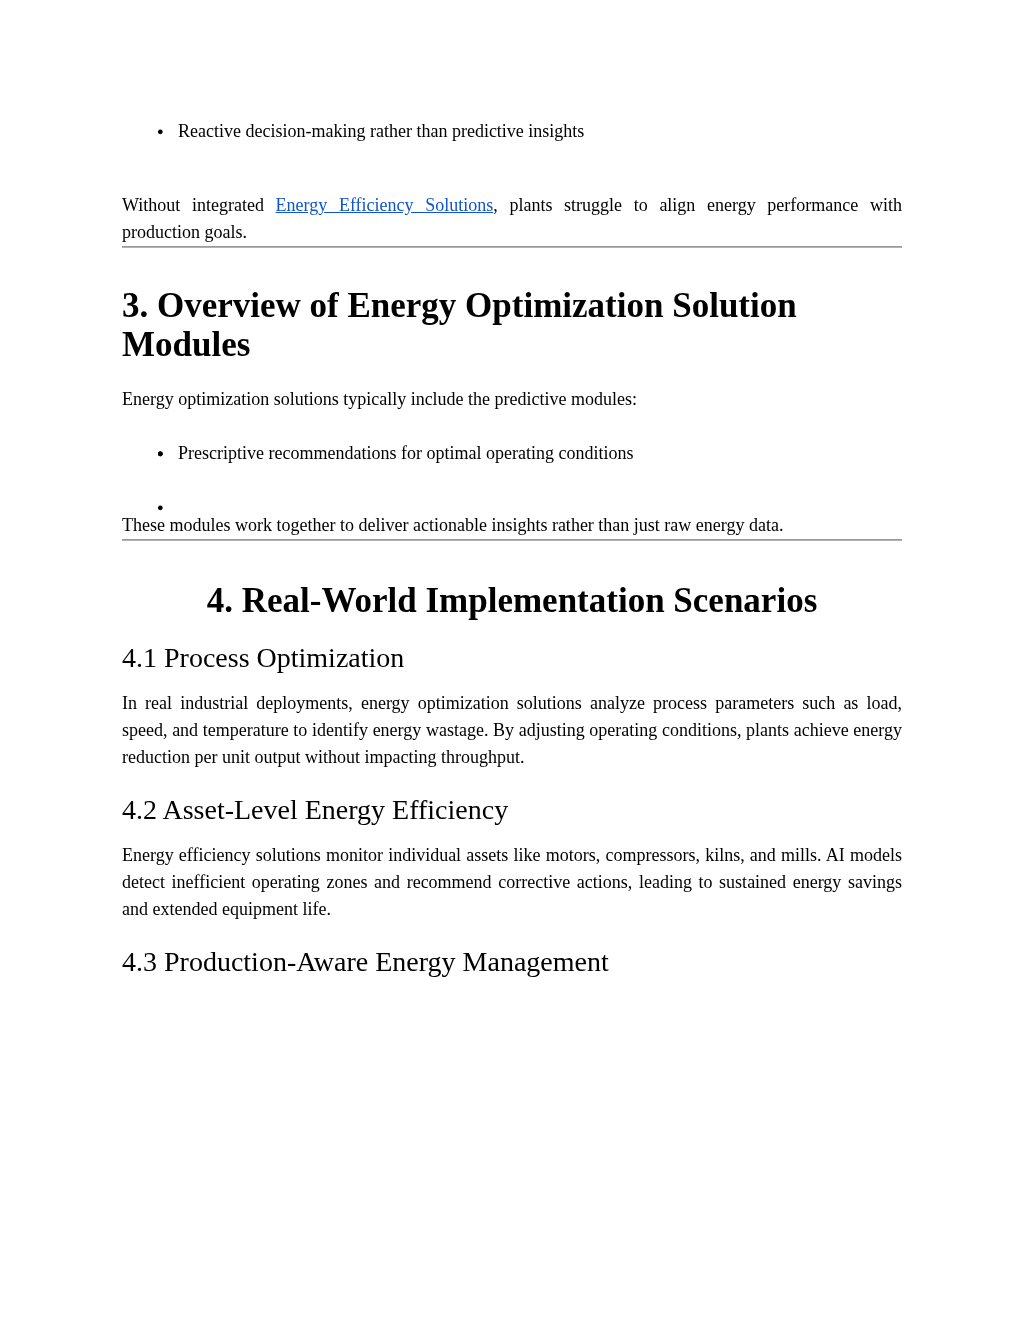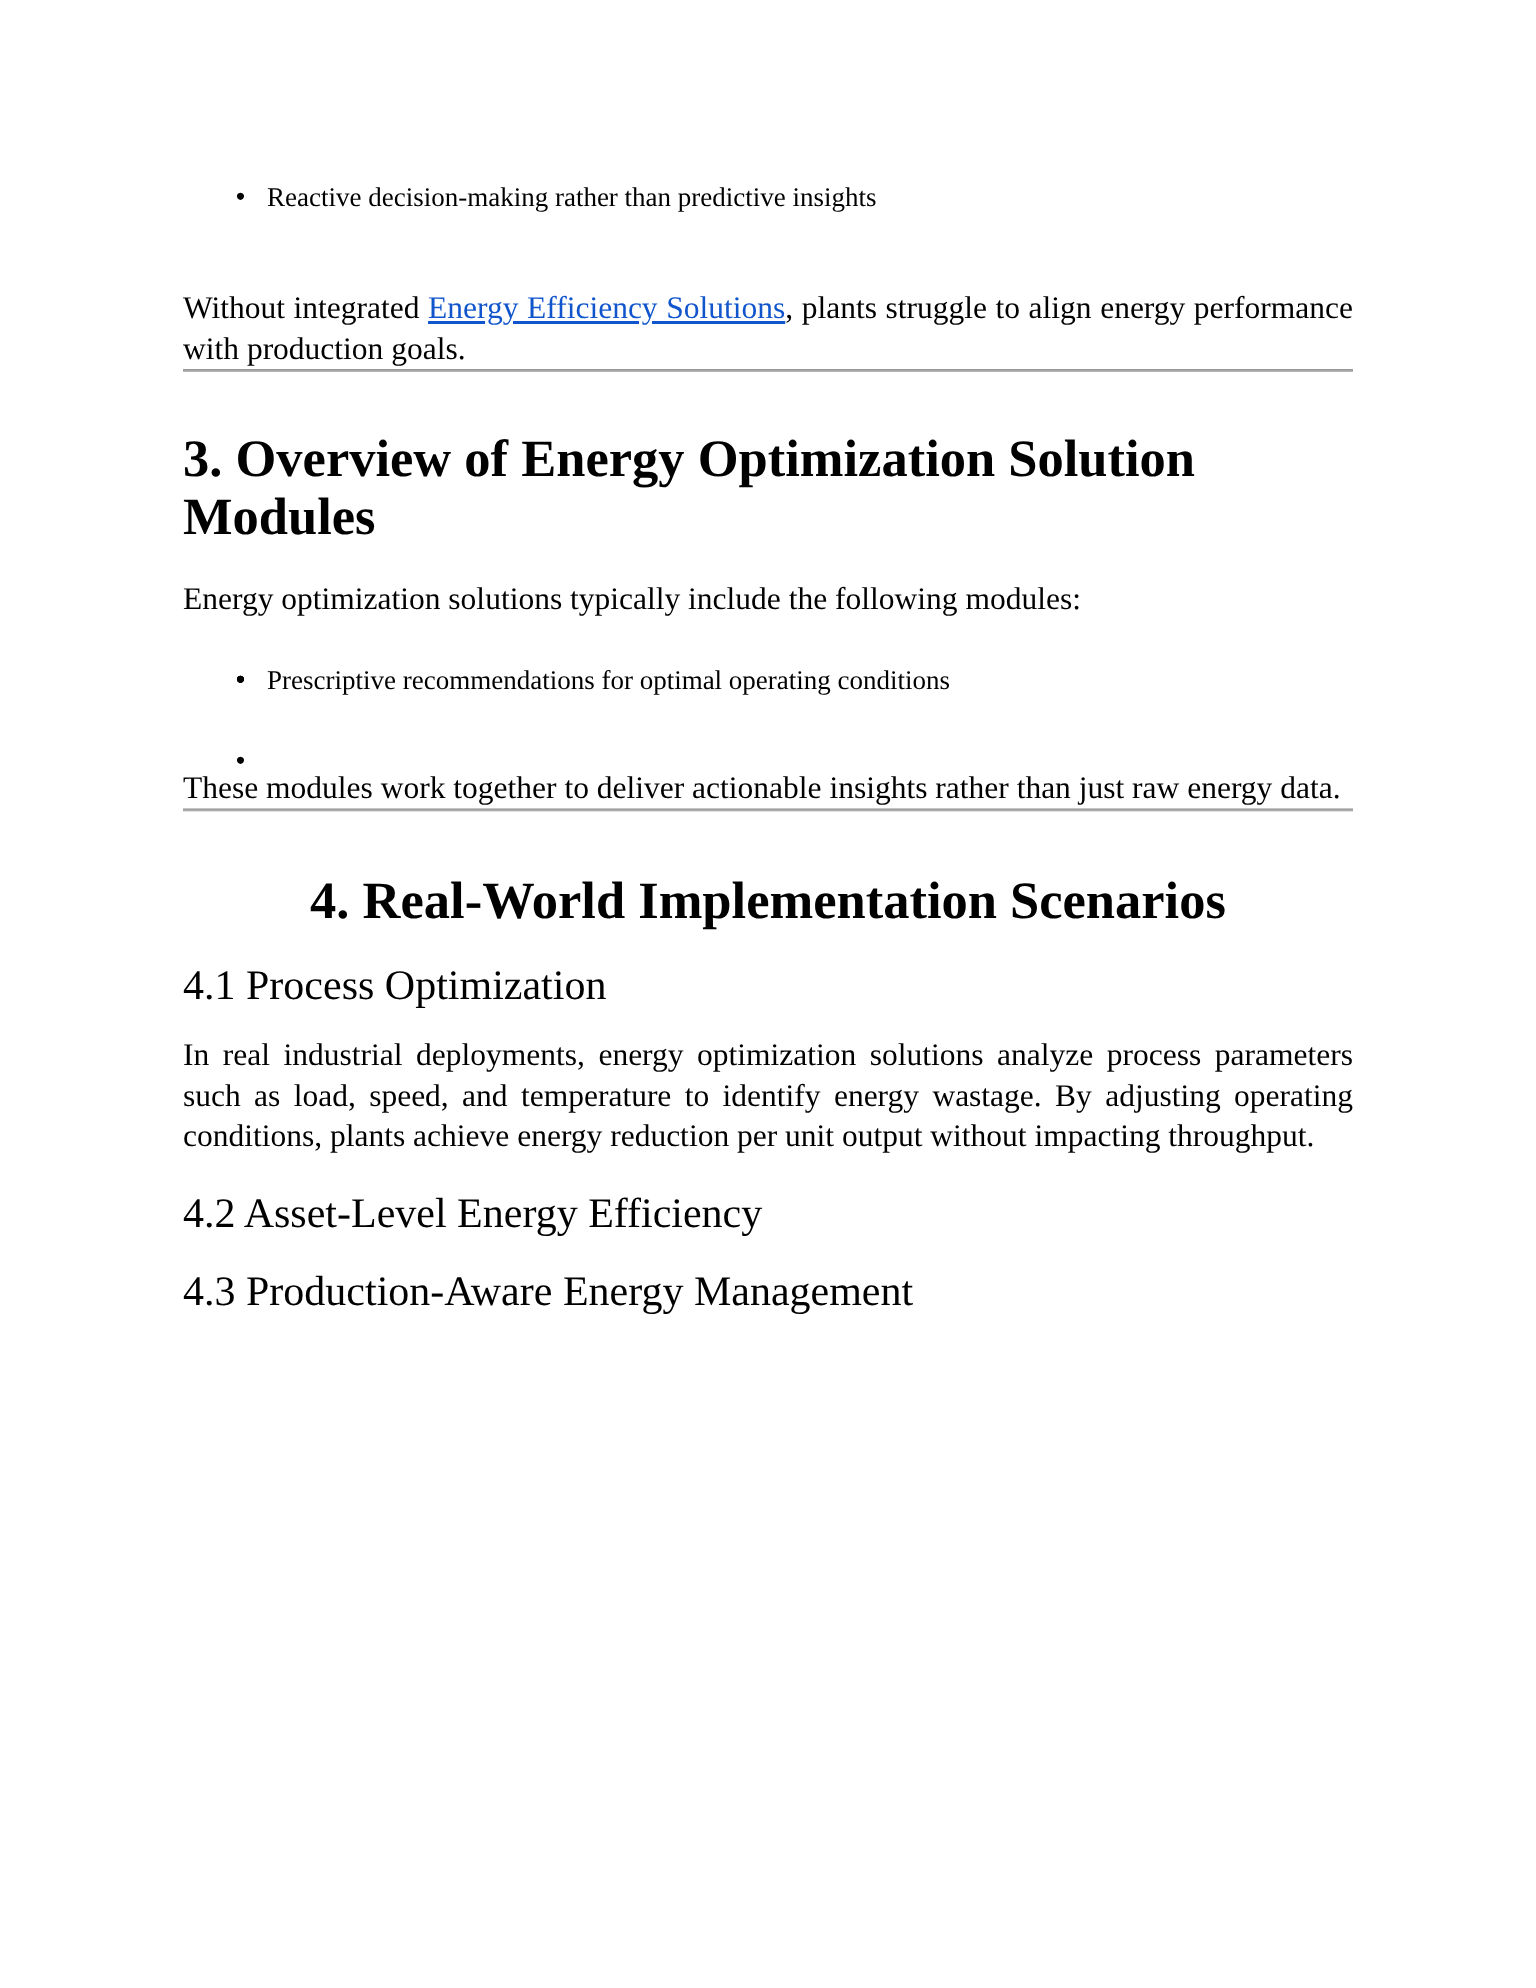--- a/index.html
+++ b/index.html
@@ -20,21 +20,21 @@
     font-family: "Liberation Serif", "DejaVu Serif", serif;
     color: var(--text);
   }
   .page {
     position: relative;
     width: 1024px;
     height: 1325px;
     padding: 118px 122px 0 122px;
   }
   p.body-text {
-    font-size: 21px;
+    font-size: 18px;
     line-height: 27px;
     text-align: justify;
   }
   p.single-line { text-align: left; }
   a.doc-link {
     color: var(--link);
     text-decoration: underline;
     cursor: pointer;
   }
   hr.section-divider {
@@ -98,21 +98,21 @@
       <span>Reactive decision-making rather than predictive insights</span>
     </li>
   </ul>
 
   <p class="body-text intro-para"><span>Without integrated </span><a class="doc-link" href="#">Energy Efficiency Solutions</a><span>, plants struggle to align energy performance with production goals.</span></p>
 
   <hr class="section-divider divider-1">
 
   <h2 class="section-heading heading-s3">3. Overview of Energy Optimization Solution Modules</h2>
 
-  <p class="body-text single-line modules-intro">Energy optimization solutions typically include the following modules:</p>
+  <p class="body-text single-line modules-intro">Energy optimization solutions typically include the predictive modules:</p>
 
   <ul class="doc-list modules-list">
     <li>
       <span class="bullet">●</span>
     </li>
     <li>
       <span class="bullet">●</span>
     </li>
     <li>
       <span class="bullet">●</span>
@@ -128,16 +128,17 @@
   <hr class="section-divider divider-2">
 
   <h2 class="section-heading heading-s4">4. Real-World Implementation Scenarios</h2>
 
   <h3 class="sub-heading heading-s41">4.1 Process Optimization</h3>
 
   <p class="body-text para-s41">In real industrial deployments, energy optimization solutions analyze process parameters such as load, speed, and temperature to identify energy wastage. By adjusting operating conditions, plants achieve energy reduction per unit output without impacting throughput.</p>
 
   <h3 class="sub-heading heading-s42">4.2 Asset-Level Energy Efficiency</h3>
 
+  <p class="body-text para-s42">Energy efficiency solutions monitor individual assets like motors, compressors, kilns, and mills. AI models detect inefficient operating zones and recommend corrective actions, leading to sustained energy savings and extended equipment life.</p>
 
   <h3 class="sub-heading heading-s43">4.3 Production-Aware Energy Management</h3>
 
 </div>
 
 </body></html>

